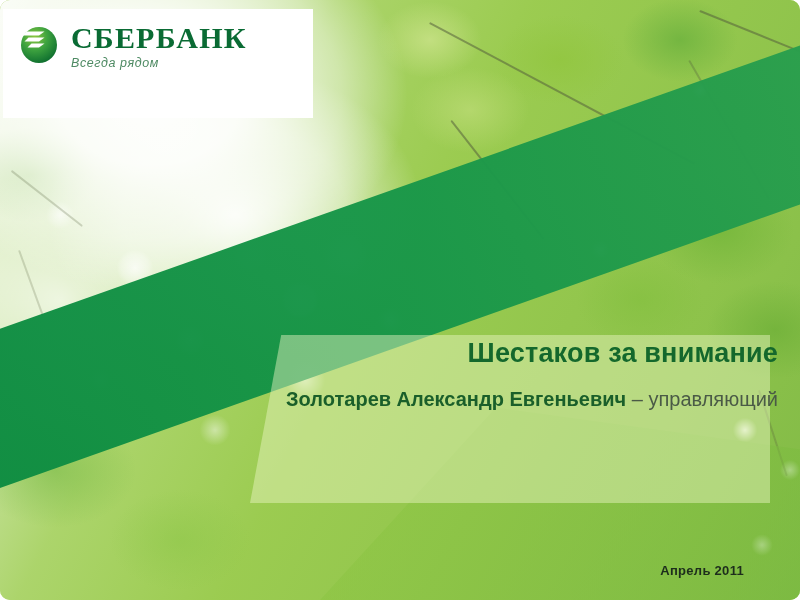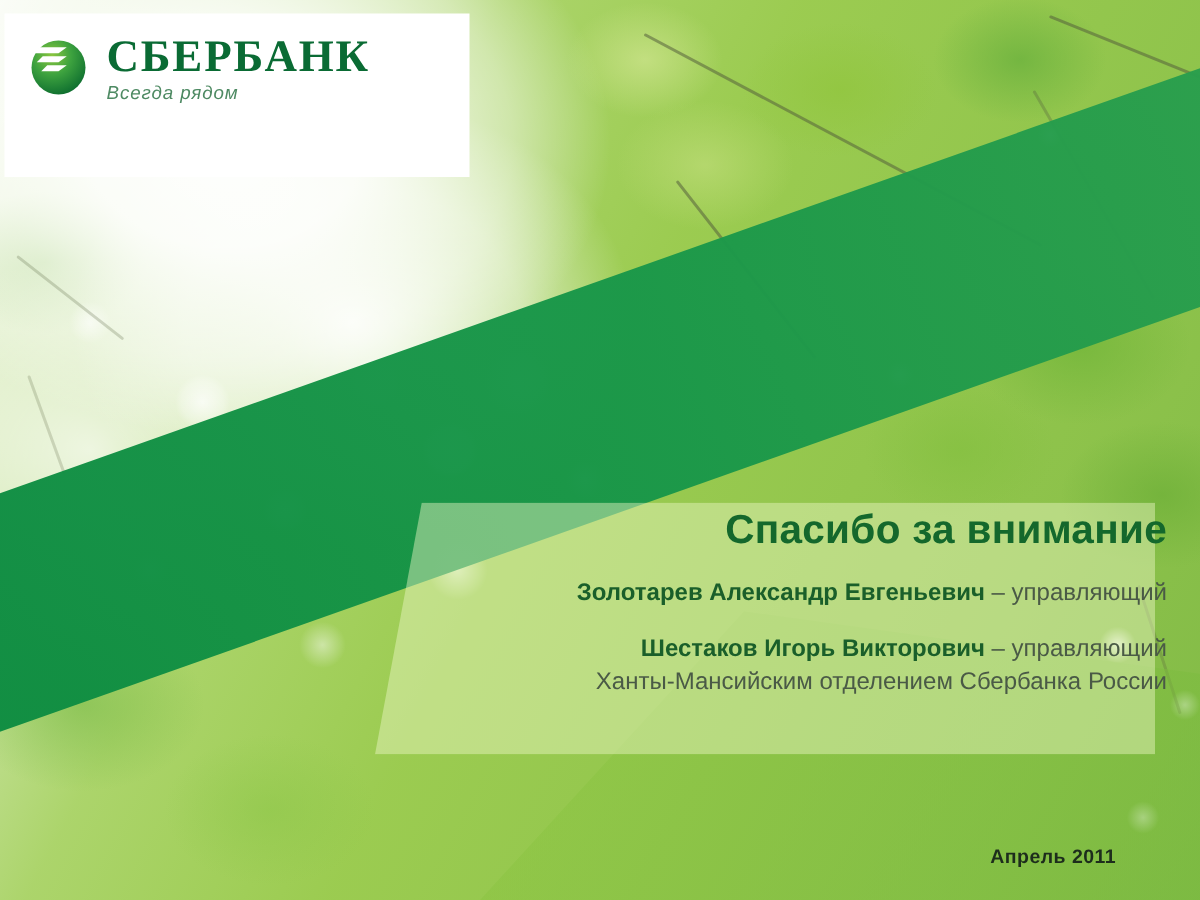--- a/index.html
+++ b/index.html
@@ -11,20 +11,21 @@
   body {
     font-family: "Liberation Sans", sans-serif;
   }
 
   .slide {
     position: relative;
     width: 800px;
     height: 600px;
     overflow: hidden;
     background: #cfe49a;
+    border-radius: 10px;
   }
 
   
   .photo {
     position: absolute;
     inset: 0;
     background-color: #9ccc52;
     background-image:
       
       radial-gradient(ellipse 330px 250px at 150px 95px, rgba(255,255,255,0.99) 0%, rgba(255,255,255,0.9) 28%, rgba(255,255,255,0.45) 58%, rgba(255,255,255,0) 78%),
@@ -175,21 +176,21 @@
   .headline {
     font-size: 27px;
     font-weight: bold;
     color: #14682c;
     line-height: 1.15;
     margin: 0 0 16px 0;
     letter-spacing: 0.2px;
   }
   .person {
     margin: 0 0 6px 0;
-    font-size: 16px;
+    font-size: 20px;
     line-height: 1.42;
     color: #3f5340;
   }
   .person + .person {
     margin-top: 14px;
   }
   .person .nm {
     font-weight: bold;
     color: #1a5f2a;
   }
@@ -248,27 +249,23 @@
       </span>
       <span class="logo-words">
         <span class="logo-name">СБЕРБАНК</span>
         <span class="logo-rule"></span>
         <span class="logo-slogan">Всегда рядом</span>
       </span>
     </div>
   </div>
 
   <div class="content">
-    <h1 class="headline">Спасибо за внимание</h1>
+    <h1 class="headline">Шестаков за внимание</h1>
 
     <p class="person">
       <span class="nm">Золотарев Александр Евгеньевич</span><span class="role"> – </span><span class="role">управляющий</span><br>
     </p>
 
-    <p class="person">
-      <span class="nm">Шестаков Игорь Викторович</span><span class="role"> – </span><span class="role">управляющий</span><br>
-      <span class="role">Ханты-Мансийским отделением Сбербанка России</span>
-    </p>
   </div>
 
   <div class="date">Апрель 2011</div>
 
 </div>
 
 </body></html>

